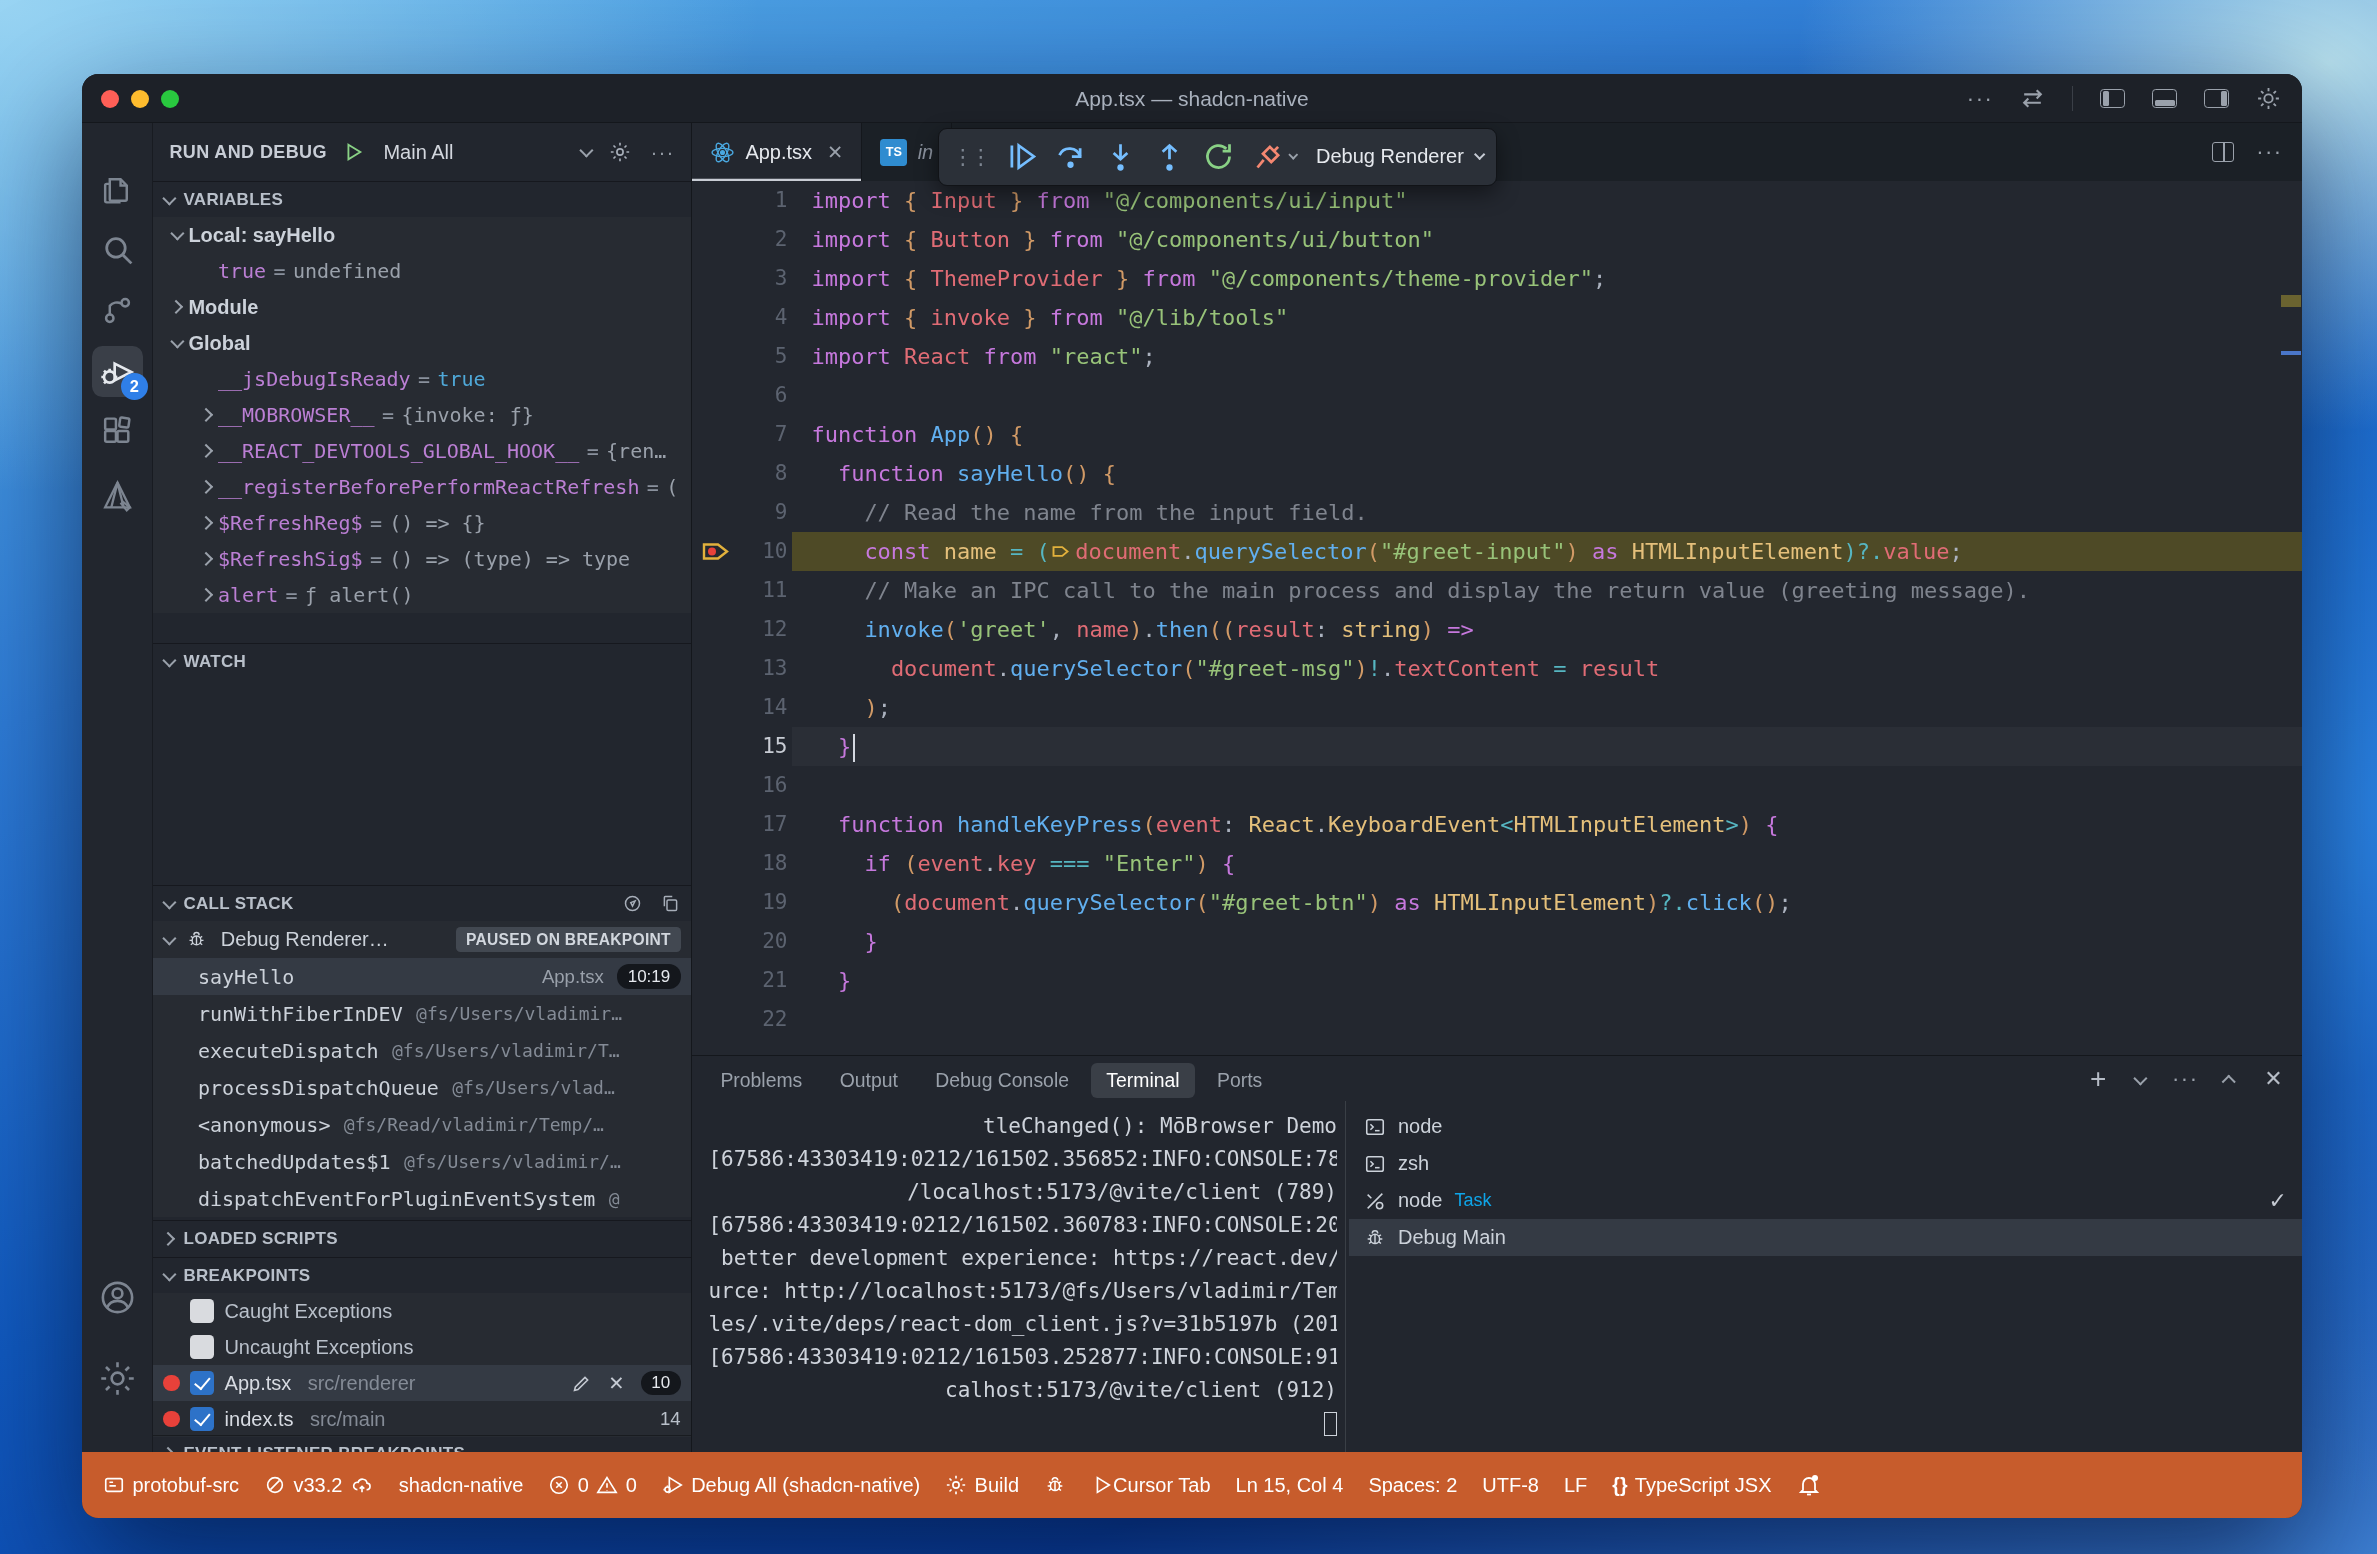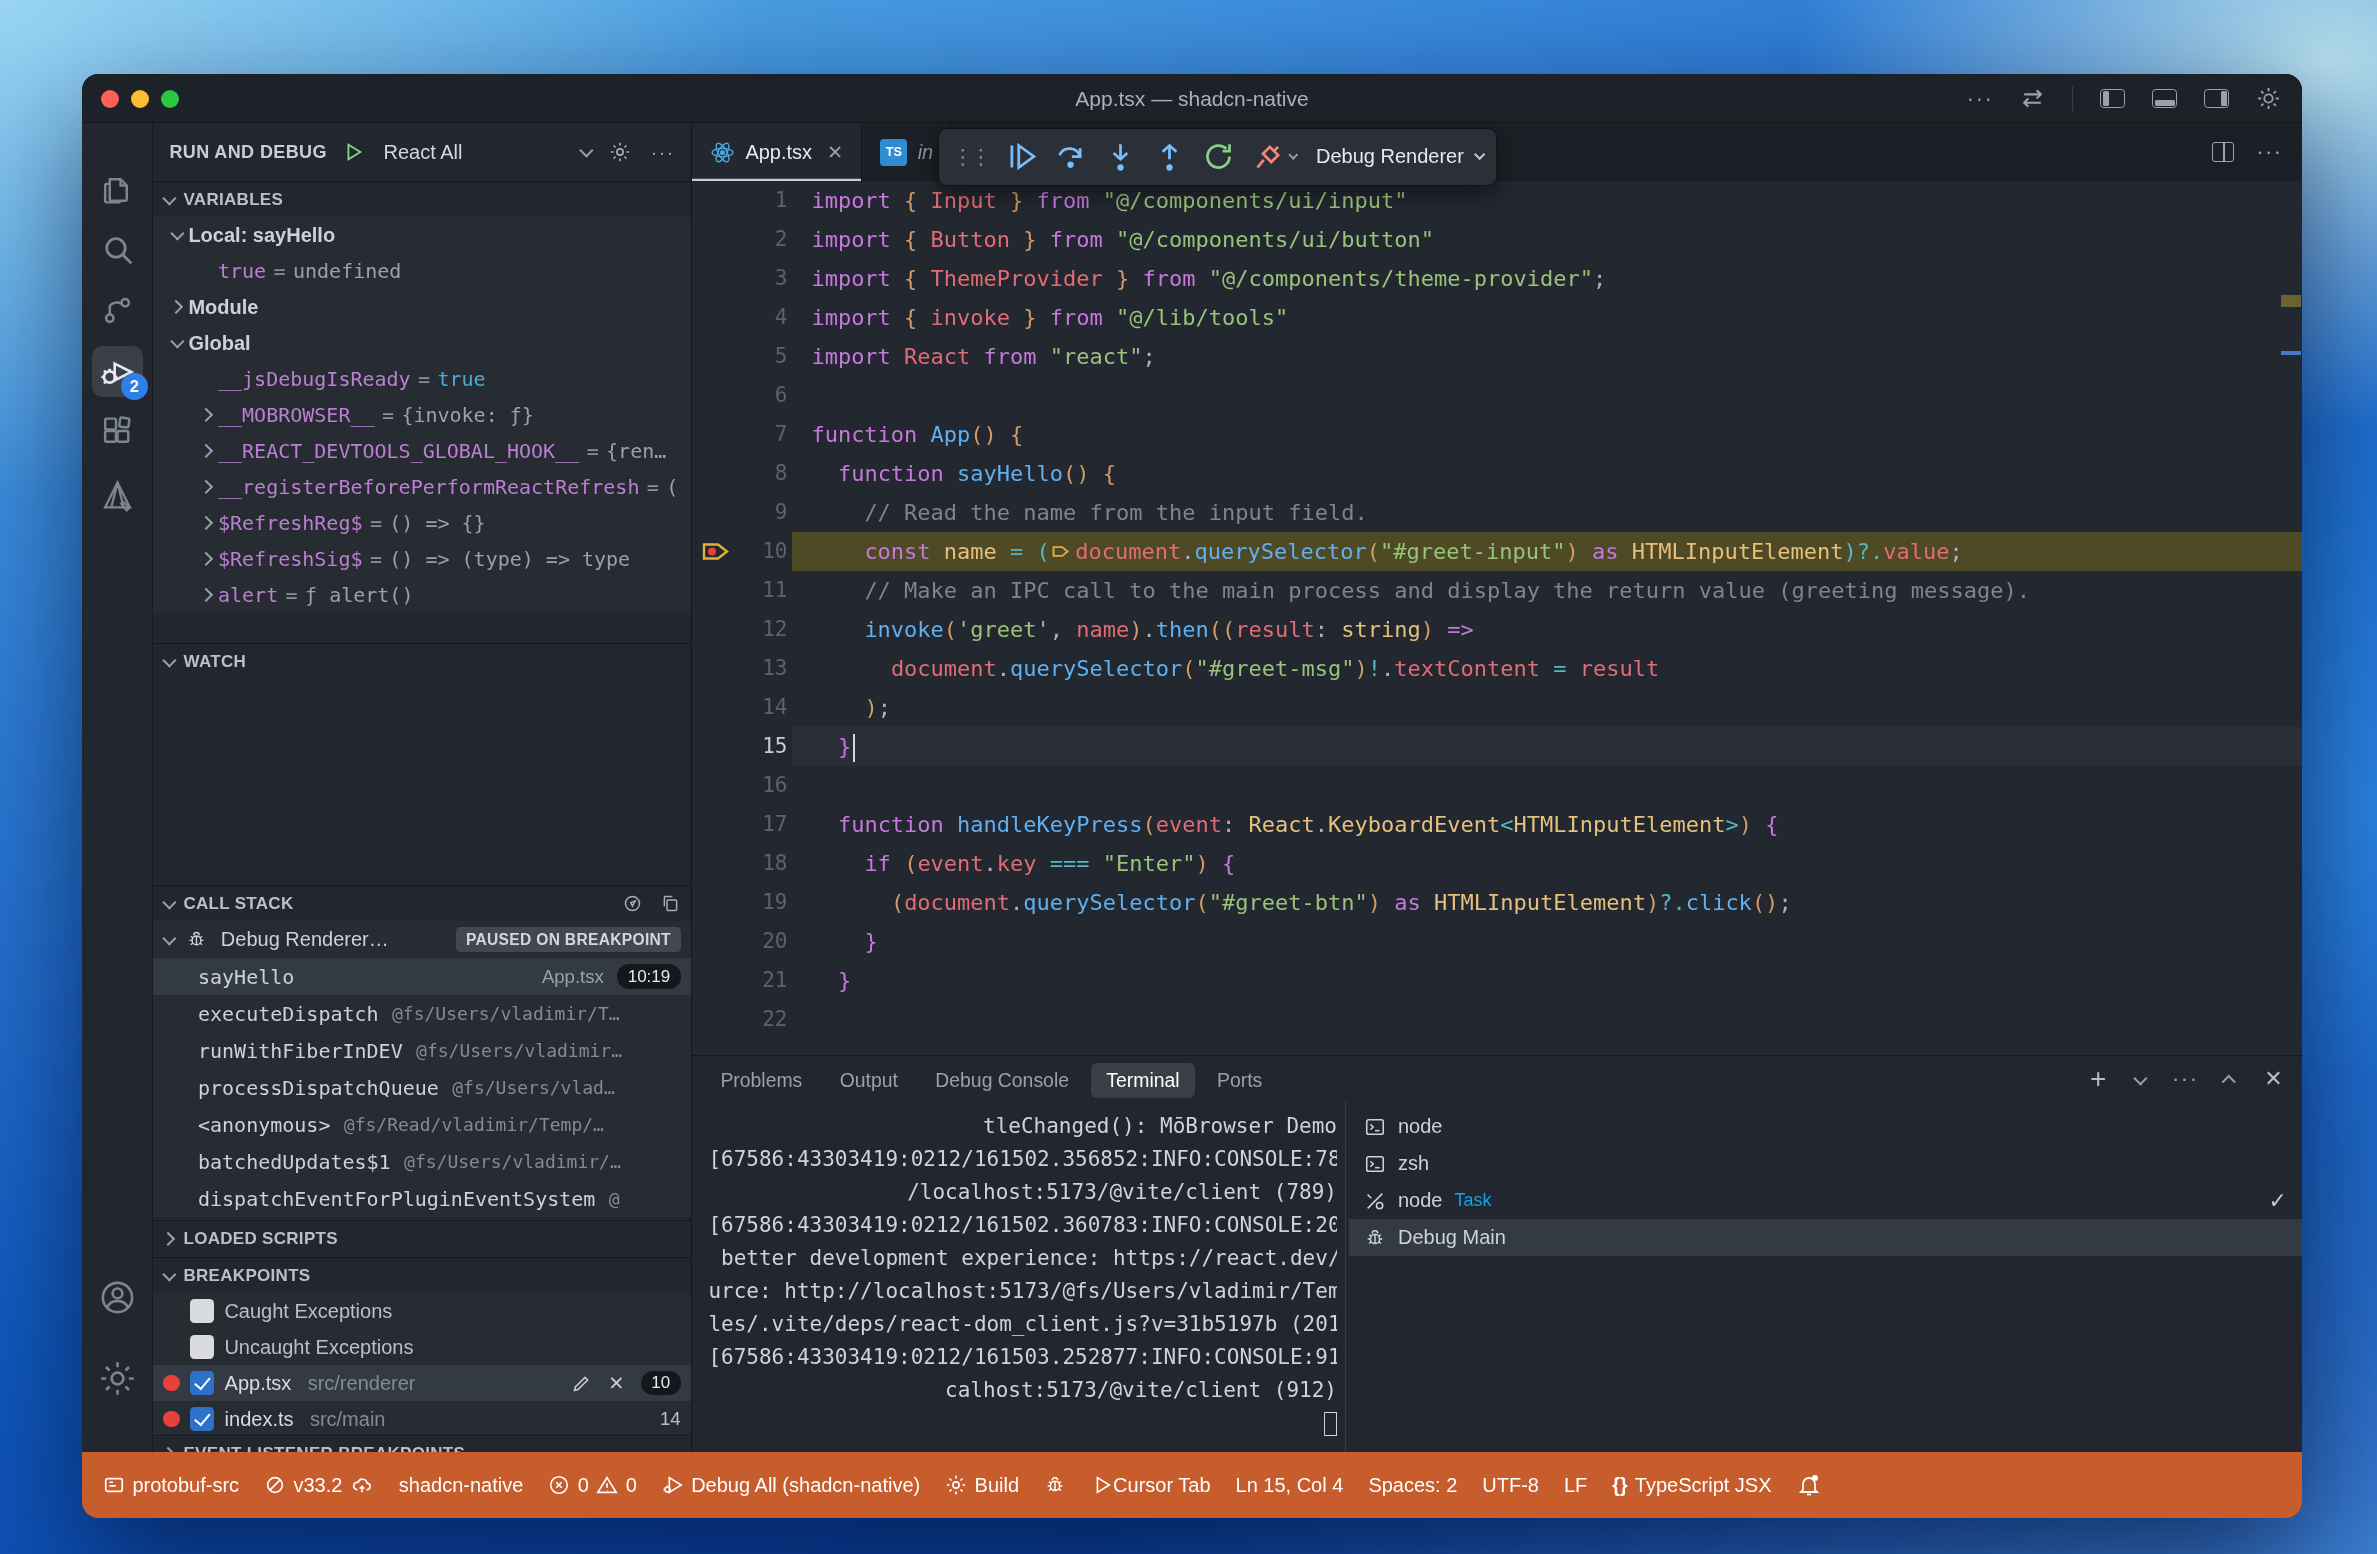--- a/index.html
+++ b/index.html
@@ -216,21 +216,21 @@
 
   <div class="sidebar">
     <div class="sb-head">
       <span class="sb-title">RUN AND DEBUG</span>
       <span>
         <svg width="22" height="22" viewBox="0 0 24 24" fill="none" stroke="#89d185" stroke-width="2">
             <path d="M7 4l13 8-13 8z"></path>
           </svg>
       </span>
       <span class="sb-config">
-        <span>React All</span>
+        <span>Main All</span>
       </span>
       <span class="right">
         <span class="chev down"></span>
         <span>
           <svg width="22" height="22" viewBox="0 0 24 24" fill="none" stroke="#a7aeb9" stroke-width="1.8">
               <circle cx="12" cy="12" r="3.4"></circle>
               <path d="M12 2v3M12 19v3M2 12h3M19 12h3M4.9 4.9l2.2 2.2M16.9 16.9l2.2 2.2M19.1 4.9l-2.2 2.2M7.1 16.9l-2.2 2.2"></path>
             </svg>
         </span>
         <span class="dots" style="font-size:19.4px">···</span>
@@ -362,26 +362,26 @@
           <span class="cs-name" style="font-family:'Liberation Sans',sans-serif">Debug Renderer…</span>
           <span class="badge-paused">PAUSED ON BREAKPOINT</span>
         </div>
         <div id="callstack-rows">
             <div class="cs-row selected" style="padding-left: 45px;">
               <span class="cs-name">sayHello</span>
               <span style="margin-left: auto; color: rgb(154, 161, 171); font-size: 18.6px;">App.tsx</span>
               <span class="pill">10:19</span>
             </div>
             <div class="cs-row" style="padding-left: 45px;">
+              <span class="cs-name">runWithFiberInDEV</span>
+              <span class="cs-path">@fs/Users/vladimir…</span>
+            </div>
+            <div class="cs-row" style="padding-left: 45px;">
               <span class="cs-name">executeDispatch</span>
               <span class="cs-path">@fs/Users/vladimir/T…</span>
-            </div>
-            <div class="cs-row" style="padding-left: 45px;">
-              <span class="cs-name">runWithFiberInDEV</span>
-              <span class="cs-path">@fs/Users/vladimir…</span>
             </div>
             <div class="cs-row" style="padding-left: 45px;">
               <span class="cs-name">processDispatchQueue</span>
               <span class="cs-path">@fs/Users/vlad…</span>
             </div>
             <div class="cs-row" style="padding-left: 45px;">
               <span class="cs-name">&lt;anonymous&gt;</span>
               <span class="cs-path">@fs/Read/vladimir/Temp/…</span>
             </div>
             <div class="cs-row" style="padding-left: 45px;">

